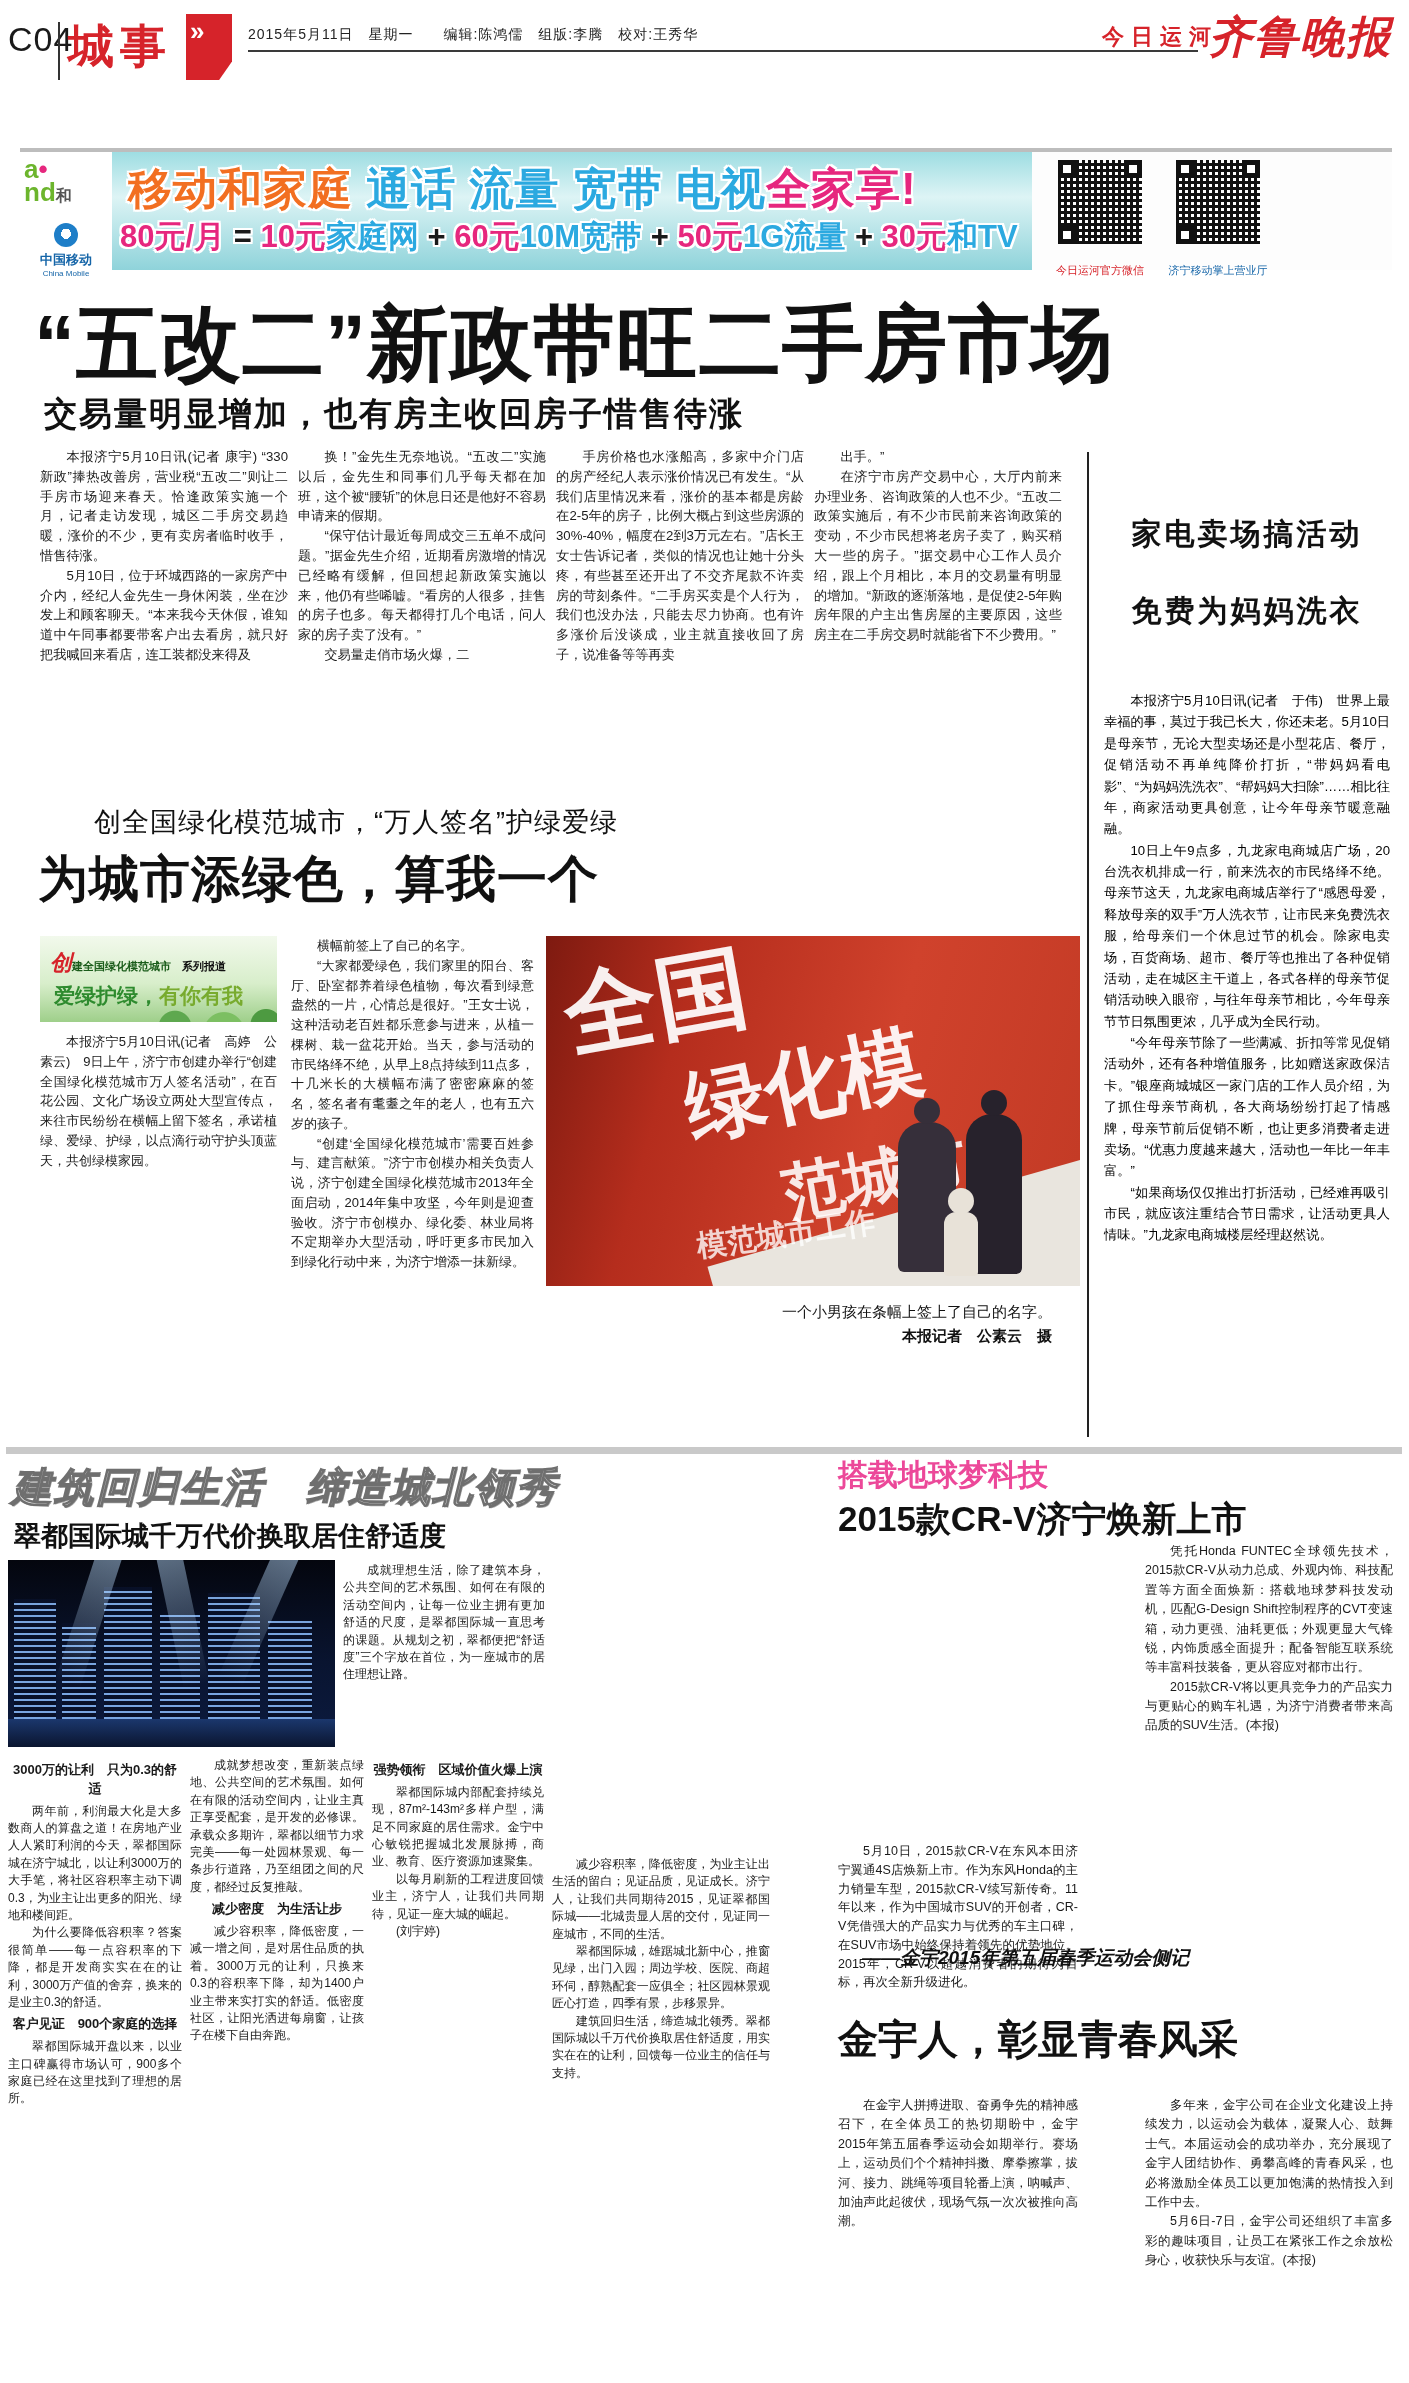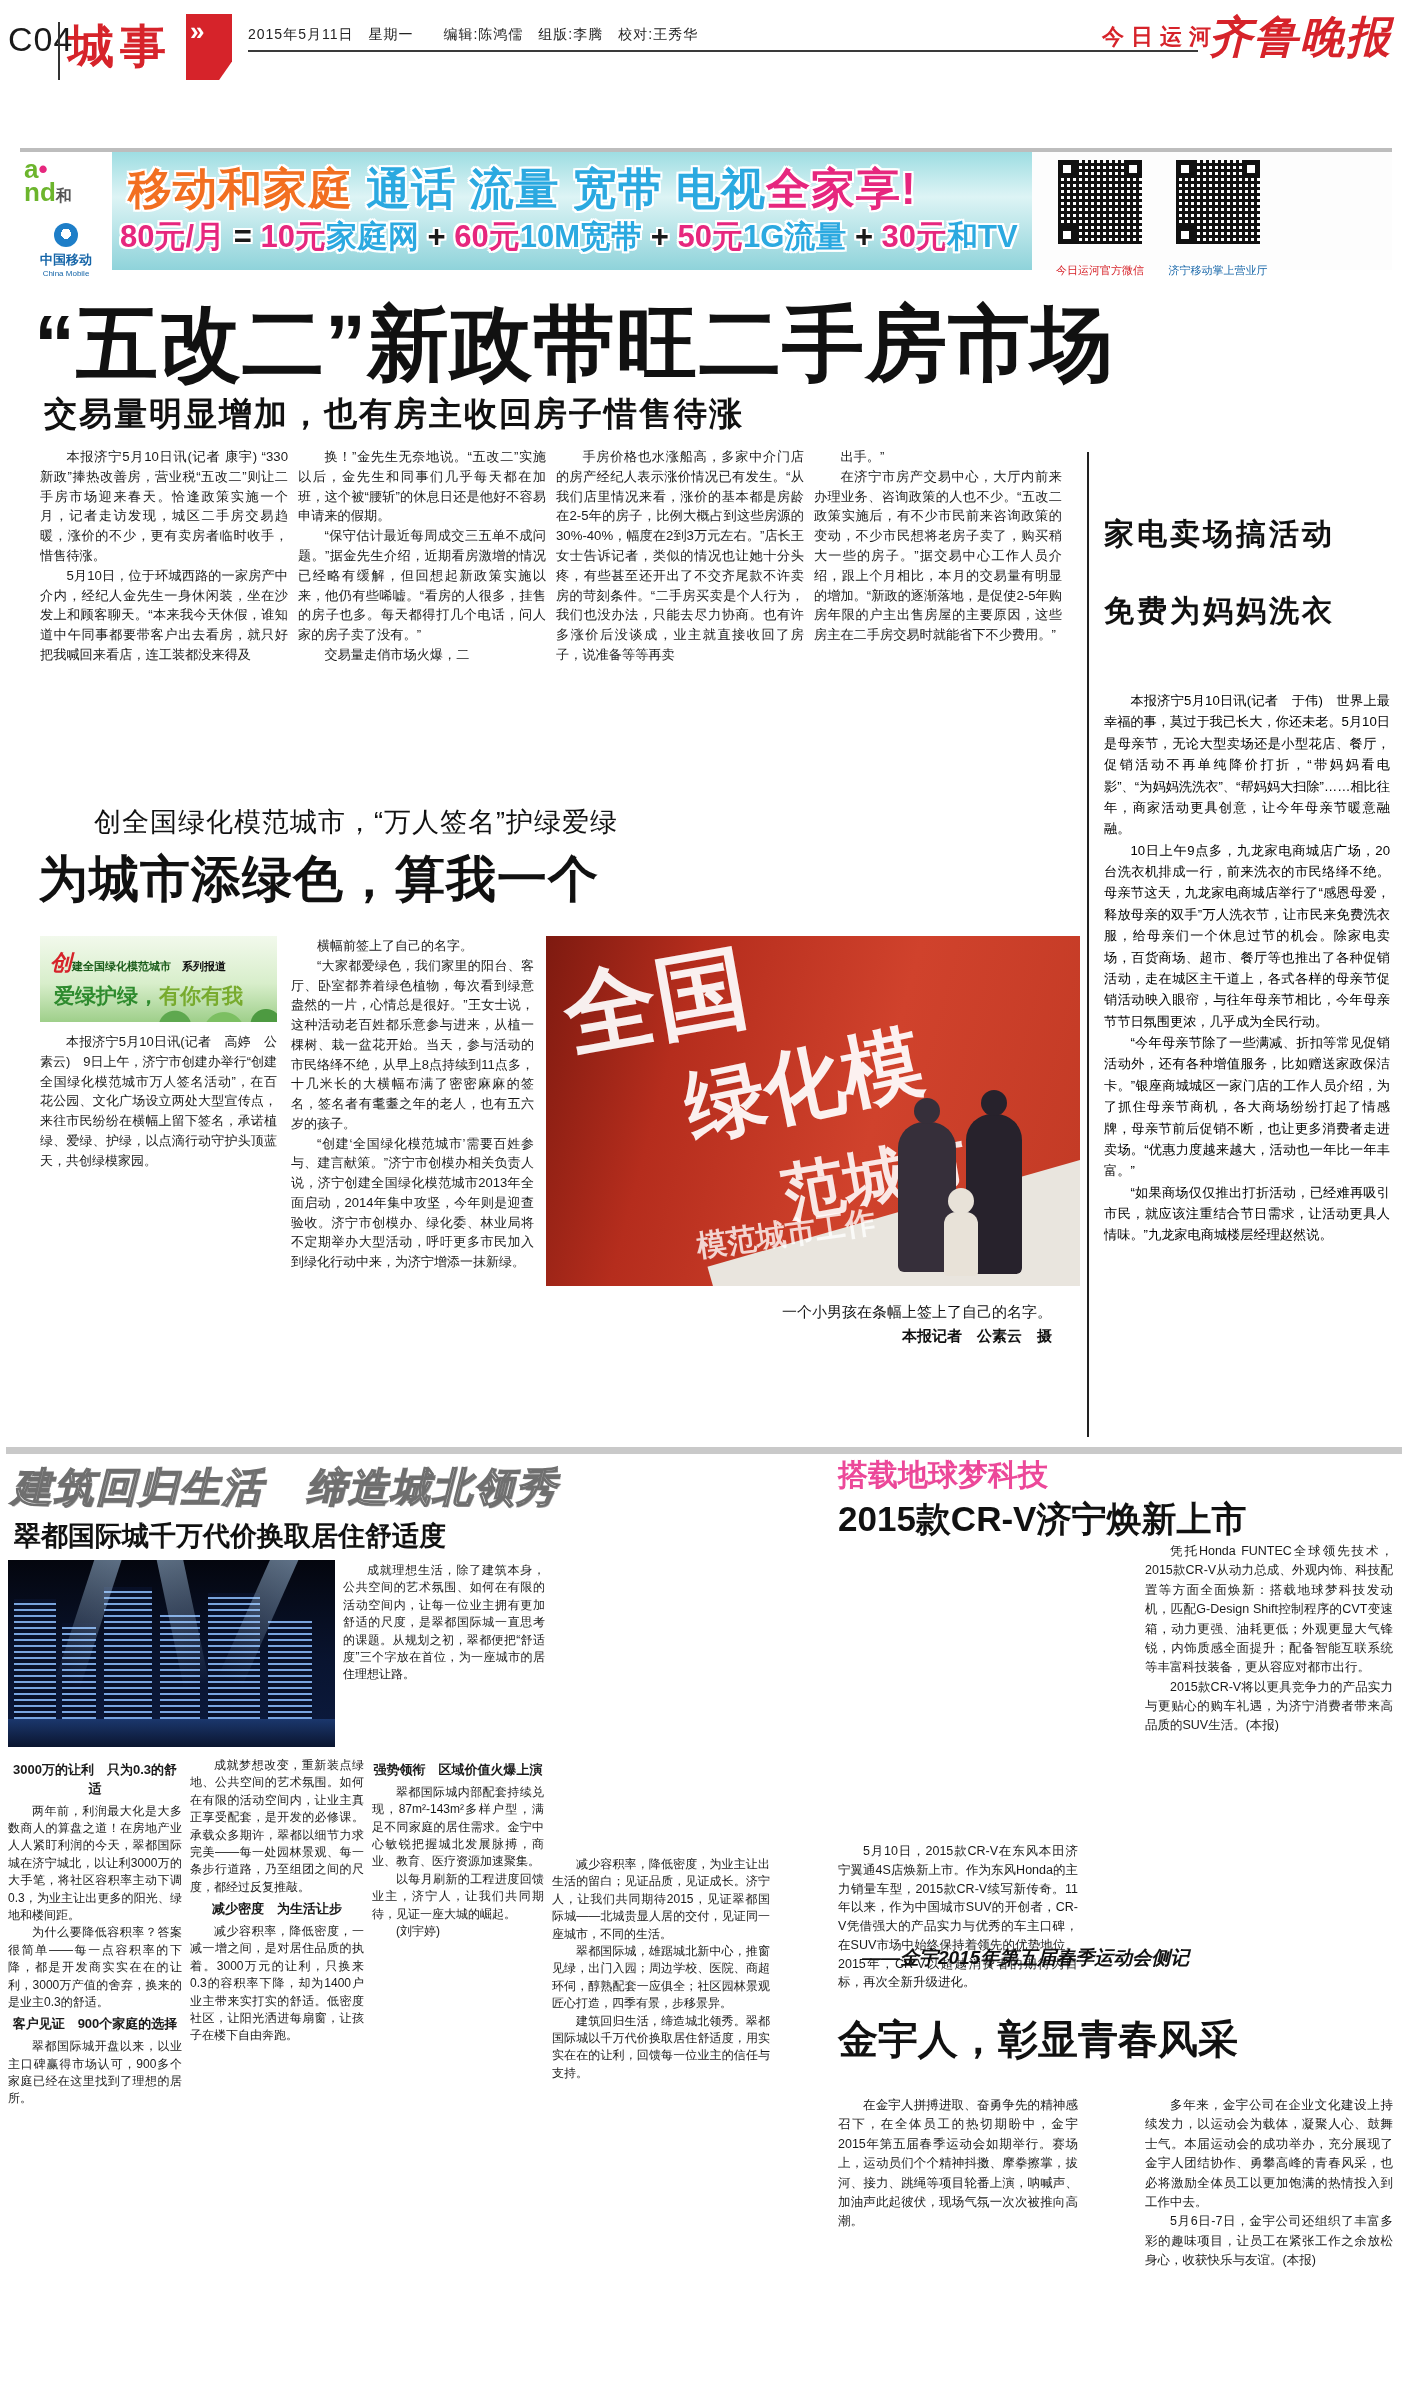--- a/index.html
+++ b/index.html
@@ -55,21 +55,21 @@
                    white-space:nowrap; letter-spacing:1px; }
   .lead-subhead { left:44px; top:392px; font-size:33px; font-weight:600; color:#111; letter-spacing:2px; }
   .col { overflow:hidden; text-align:justify; color:#1a1a1a; }
   .col p { text-indent:2em; }
   .lead-col { width:248px; height:338px; top:447px; font-size:13.2px; line-height:1.5; }
   .lc0 { left:40px; } .lc1 { left:298px; } .lc2 { left:556px; } .lc3 { left:814px; }
   .col-divider { left:1087px; top:452px; width:2px; height:985px; background:#222; }
 
   
   .sidebar { left:1104px; top:452px; width:286px; height:985px; }
-  .sb-h { text-align:left; font-size:30px; font-weight:700; color:#111; letter-spacing:3px; }
+  .sb-h { text-align:center; font-size:30px; font-weight:700; color:#111; letter-spacing:3px; }
   .sb-h1 { margin-top:62px; } .sb-h2 { margin-top:36px; }
   .sb-body { margin-top:58px; font-size:13.2px; line-height:1.62; text-align:justify; }
   .sb-body p { text-indent:2em; }
 
   
   .green-kicker { left:94px; top:804px; font-size:27px; color:#111; letter-spacing:1px; }
   .green-headline { left:38px; top:846px; font-size:50px; font-weight:900; color:#111; letter-spacing:1px; }
   .series-banner { left:40px; top:936px; width:237px; height:86px; overflow:hidden;
                    background:linear-gradient(180deg,#f2f9ec 0%,#d8eecb 55%,#9ecf8a 100%); }
   .series-banner .trees { position:absolute; right:-10px; bottom:-16px; width:140px; height:54px;

